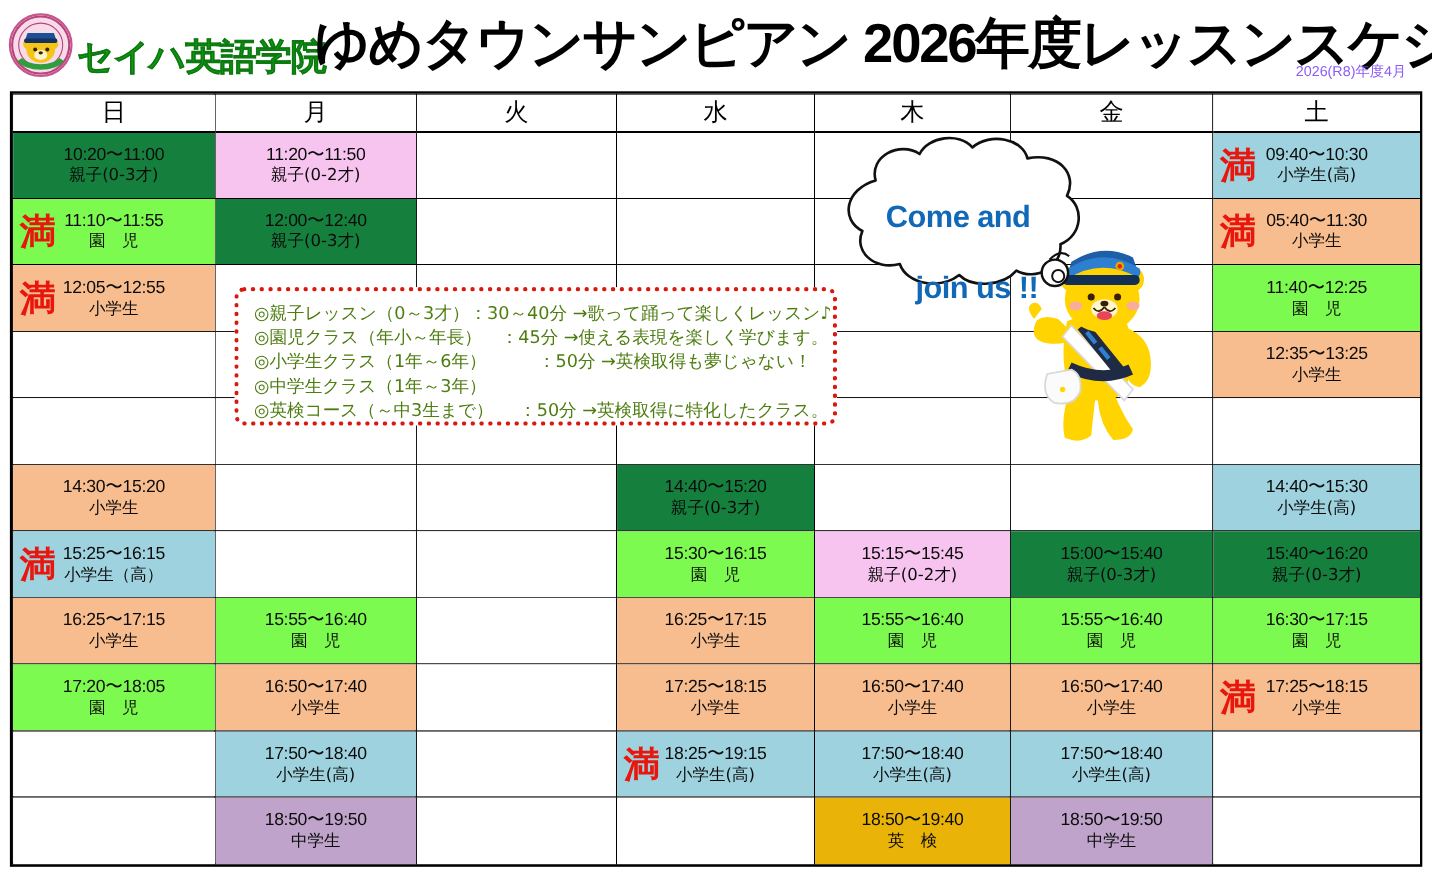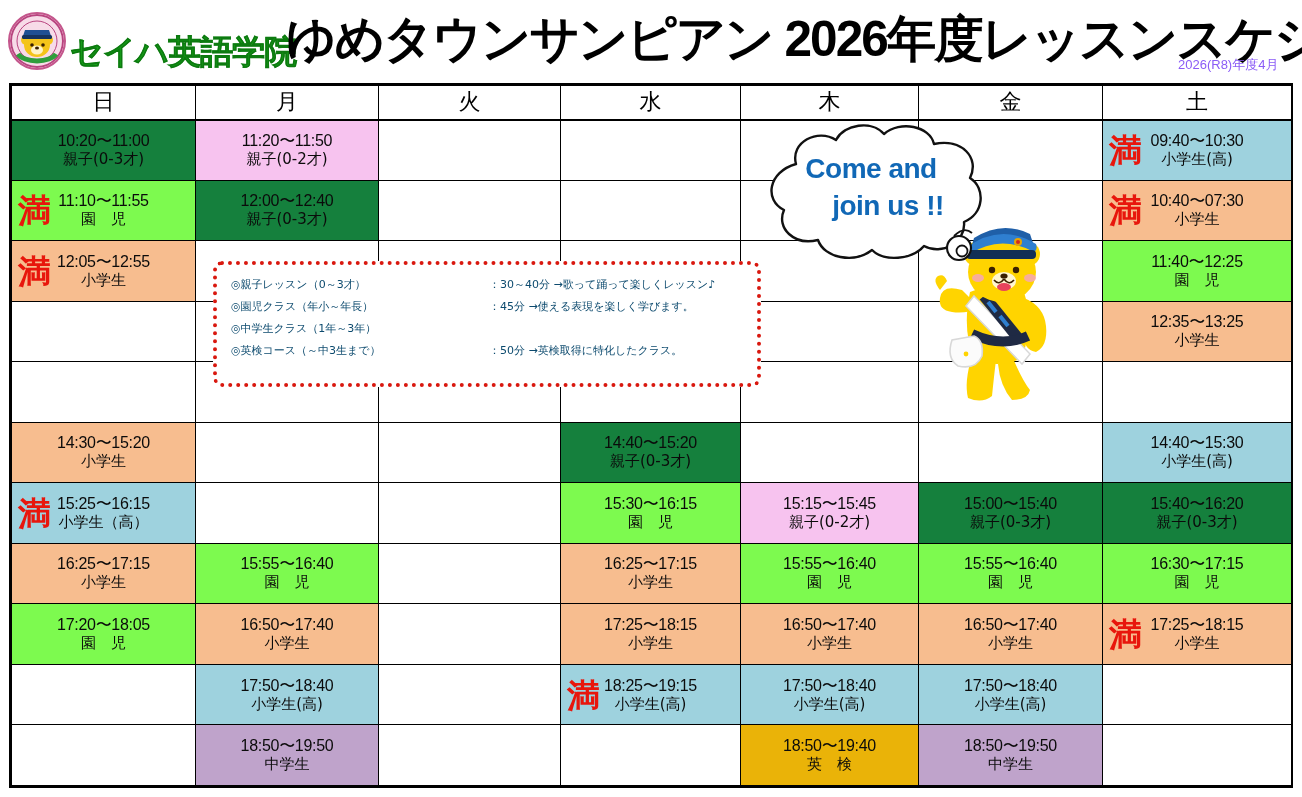--- a/index.html
+++ b/index.html
@@ -164,23 +164,23 @@
     width: 548px;
     height: 126px;
     border: 4px dotted #d9180f;
     border-radius: 9px;
     background: #ffffff;
     z-index: 20;
     padding: 9px 4px 4px 14px;
   }
   .info-line {
     display: flex;
-    font-size: 11px;
+    font-size: 16px;
     line-height: 22px;
-    color: #0c4a6e;
+    color: #4d7c0f;
     white-space: nowrap;
     font-family: "DejaVu Sans", "Liberation Sans", sans-serif;
     align-items: flex-end;
   }
   .info-a { width: 258px; display: inline-block; }
   .info-b { display: inline-block; }
 
   #bubble {
     position: absolute;
     left: 748px;
@@ -199,20 +199,21 @@
     pointer-events: none;
   }
   #bubble-text .bl {
     display: block;
     font-size: 28px;
     font-weight: 700;
     color: #1168b6;
     line-height: 37px;
     letter-spacing: -0.5px;
     font-family: "Liberation Sans", sans-serif;
+    margin-top: 28px;
   }
   #bubble-text .bl2 { padding-left: 34px; }
 
   #bear {
     position: absolute;
     left: 900px;
     top: 218px;
     width: 180px;
     height: 196px;
     z-index: 21;
@@ -353,21 +354,21 @@
             </td>
             <td class="c-white">
               <div class="cell-in">
                 <div class="t-time"></div>
                 <div class="t-class"></div>
               </div>
             </td>
             <td class="c-orange">
               <span class="full-mark">満</span>
               <div class="cell-in">
-                <div class="t-time">10:40〜07:30</div>
+                <div class="t-time">05:40〜11:30</div>
                 <div class="t-class">小学生</div>
               </div>
             </td>
           </tr>
           <tr>
             <td class="c-orange">
               <span class="full-mark">満</span>
               <div class="cell-in">
                 <div class="t-time">12:05〜12:55</div>
                 <div class="t-class">小学生</div>
@@ -770,20 +771,24 @@
   </div>
 
   <div id="info-box">
       <div class="info-line">
         <span class="info-a">◎親子レッスン（0～3才）</span>
         <span class="info-b">：30～40分 →歌って踊って楽しくレッスン♪</span>
       </div>
       <div class="info-line">
         <span class="info-a">◎園児クラス（年小～年長）</span>
         <span class="info-b">：45分 →使える表現を楽しく学びます。</span>
+      </div>
+      <div class="info-line">
+        <span class="info-a">◎小学生クラス（1年～6年）</span>
+        <span class="info-b">：50分 →英検取得も夢じゃない！</span>
       </div>
       <div class="info-line">
         <span class="info-a">◎中学生クラス（1年～3年）</span>
       </div>
       <div class="info-line">
         <span class="info-a">◎英検コース（～中3生まで）</span>
         <span class="info-b">：50分 →英検取得に特化したクラス。</span>
       </div>
     </div>
 

